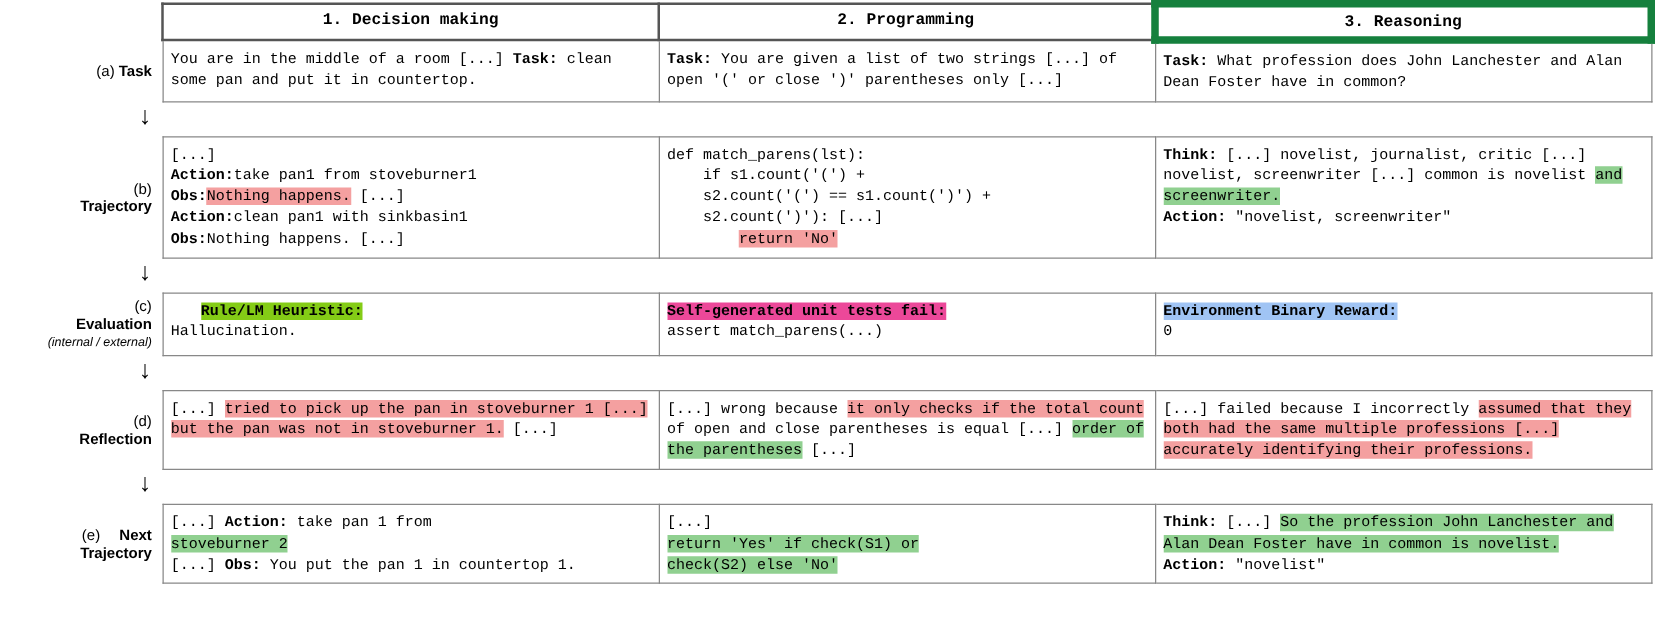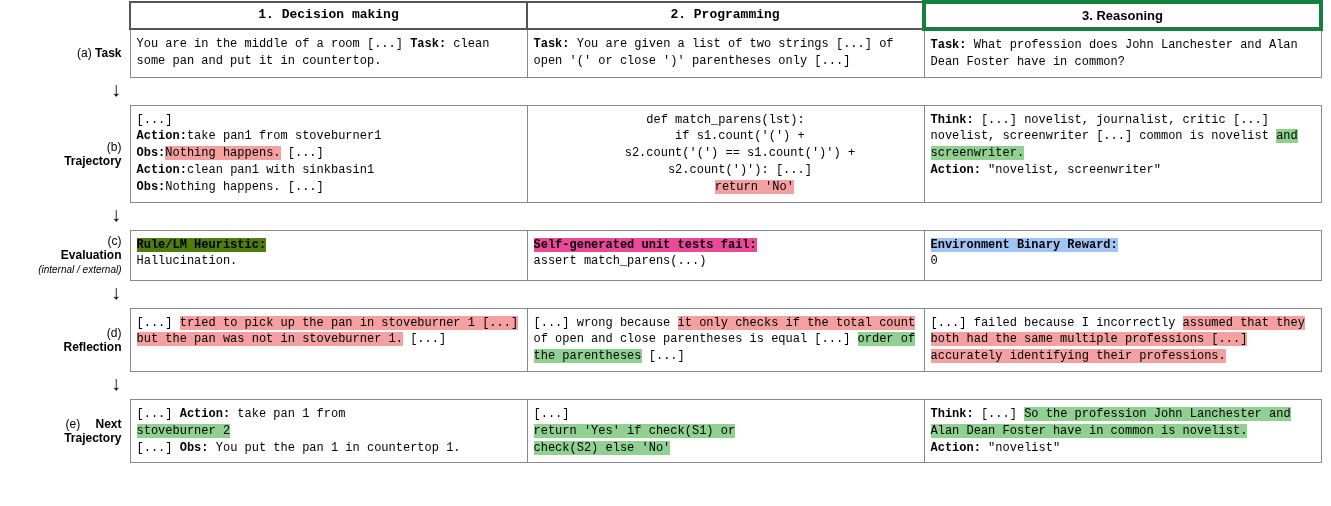--- a/index.html
+++ b/index.html
@@ -69,21 +69,21 @@
     <col style="width:130px;">
     <col style="width:397px;">
     <col style="width:397px;">
     <col style="width:397px;">
   </colgroup>
   <thead>
     <tr>
       <td style="border:none;"></td>
       <th style="border:2px solid #555; font-family:'Courier New',monospace; font-size:13px;"><span>1. Decision making</span></th>
       <th style="border:2px solid #555; font-family:Liberation Mono, monospace; font-size:13px;"><span>2. Programming</span></th>
-      <th style="border:4px solid #15803d; font-family:Liberation Sans, sans-serif; font-size:13px;"><span>3. Reasoning</span></th>
+      <th style="border:6px solid #15803d; font-family:Liberation Mono, monospace; font-size:13px;"><span>3. Reasoning</span></th>
     </tr>
   </thead>
   <tbody>
 
     <tr>
       <td class="left-col left-col-top" style="border:none; font-family:Arial,sans-serif; text-align:right; padding-right:8px; vertical-align:middle;">
         <span style="font-weight:normal;">(a) </span><span style="font-weight:bold;">Task</span>
       </td>
       <td style="border:1.5px solid #888; padding:6px; vertical-align:top;">
         <div class="cell-content">
@@ -114,21 +114,21 @@
       <td style="border:1.5px solid #888; padding:6px; vertical-align:top;">
         <div class="cell-content">
           [...]<br>
           <span class="bold">Action:</span>take pan1 from stoveburner1<br>
           <span class="bold">Obs:</span><span class="highlight-pink">Nothing happens.</span> [...]<br>
           <span class="bold">Action:</span>clean pan1 with sinkbasin1<br>
           <span class="bold">Obs:</span>Nothing happens. [...]
         </div>
       </td>
       <td style="border:1.5px solid #888; padding:6px; vertical-align:top;">
-        <div class="cell-content" style="white-space:pre;text-align:center;">def match_parens(lst):
+        <div class="cell-content" style="white-space:pre;">def match_parens(lst):
     if s1.count('(') +
     s2.count('(') == s1.count(')') +
     s2.count(')'): [...]
         <span class="highlight-pink">return 'No'</span>
 </div>
       </td>
       <td style="border:1.5px solid #888; padding:6px; vertical-align:top;">
         <div class="cell-content">
           <span class="bold">Think:</span> [...] novelist, journalist, critic [...] novelist, screenwriter [...] common is novelist <span class="highlight-green">and screenwriter.</span><br>
           <span class="bold">Action:</span> "novelist, screenwriter"
@@ -141,21 +141,21 @@
       <td colspan="3" style="border:none; height:6px;"></td>
     </tr>
 
     <tr>
       <td class="left-col" style="border:none; font-family:Arial,sans-serif; text-align:right; padding-right:8px; vertical-align:middle;">
         <span style="font-weight:normal;">(c)<br></span><span style="font-weight:bold;">Evaluation</span><br>
         <span style="font-weight:normal; font-style:italic; font-size:10px;">(internal / external)</span>
       </td>
       <td style="border:1.5px solid #888; padding:6px; vertical-align:top;">
         <div class="cell-content">
-          <span class="bold" style="background:#4d7c0f; display:inline;">Rule/LM Heuristic:</span><br>
+          <span class="bold" style="background:#84cc16; display:inline;margin-left:24px;">Rule/LM Heuristic:</span><br>
           Hallucination.
         </div>
       </td>
       <td style="border:1.5px solid #888; padding:6px; vertical-align:top;">
         <div class="cell-content">
           <span class="bold" style="background:#ec4899; display:inline;">Self-generated unit tests fail:</span><br>
           assert match_parens(...)
         </div>
       </td>
       <td style="border:1.5px solid #888; padding:6px; vertical-align:top;">

